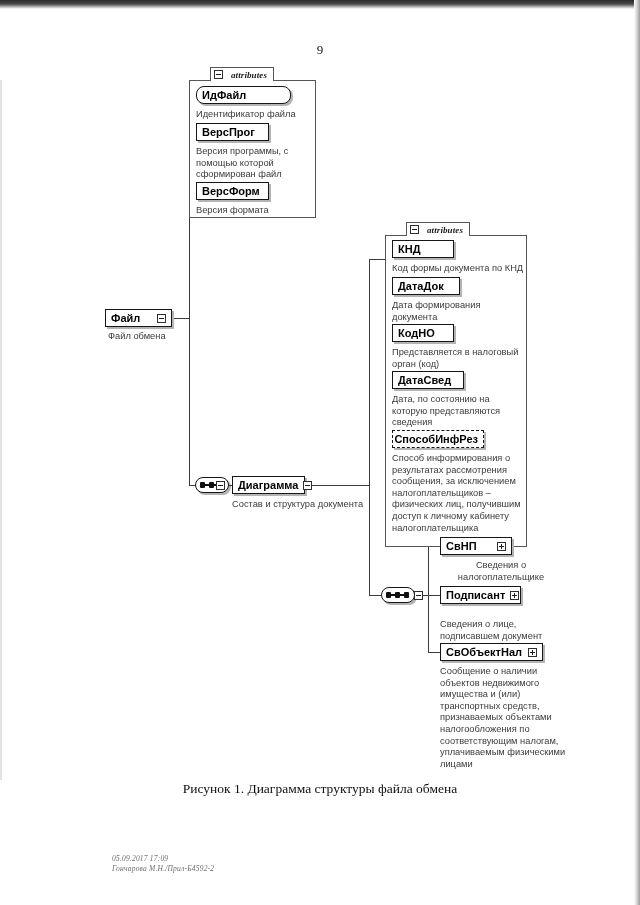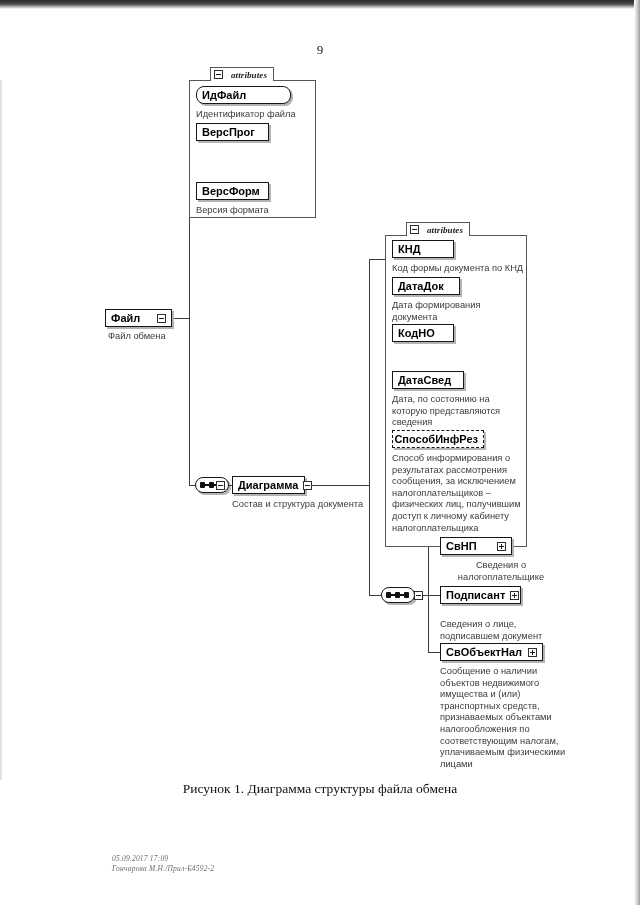--- a/index.html
+++ b/index.html
@@ -254,20 +254,23 @@
   </div>
 
   <div class="node" style="left:196px; top:86px; width:95px;border-radius:8px;">
     <span class="node-label">ИдФайл</span>
   </div>
   <div class="note" style="left:196px; top:109px; width:120px;">Идентификатор файла</div>
 
   <div class="node" style="left:196px; top:123px; width:73px;">
     <span class="node-label">ВерсПрог</span>
   </div>
+  <div class="note" style="left:196px; top:146px; width:118px;">Версия программы, с
+помощью которой
+сформирован файл</div>
 
   <div class="node" style="left:196px; top:182px; width:73px;">
     <span class="node-label">ВерсФорм</span>
   </div>
   <div class="note" style="left:196px; top:205px; width:118px;">Версия формата</div>
 
   <div class="seq" style="left:195px; top:477px;">
     <span class="dot d1"></span>
     <span class="dot d2"></span>
     <span class="dot d3"></span>
@@ -295,20 +298,22 @@
 
   <div class="node" style="left:392px; top:277px; width:68px;">
     <span class="node-label">ДатаДок</span>
   </div>
   <div class="note" style="left:392px; top:300px; width:135px;">Дата формирования
 документа</div>
 
   <div class="node" style="left:392px; top:324px; width:62px;">
     <span class="node-label">КодНО</span>
   </div>
+  <div class="note" style="left:392px; top:347px; width:138px;">Представляется в налоговый
+орган (код)</div>
 
   <div class="node" style="left:392px; top:371px; width:72px;">
     <span class="node-label">ДатаСвед</span>
   </div>
   <div class="note" style="left:392px; top:394px; width:135px;">Дата, по состоянию на
 которую представляются
 сведения</div>
 
   <div class="node dashed" style="left:392px; top:430px; width:92px;">
     <span class="node-label">СпособИнфРез</span>

